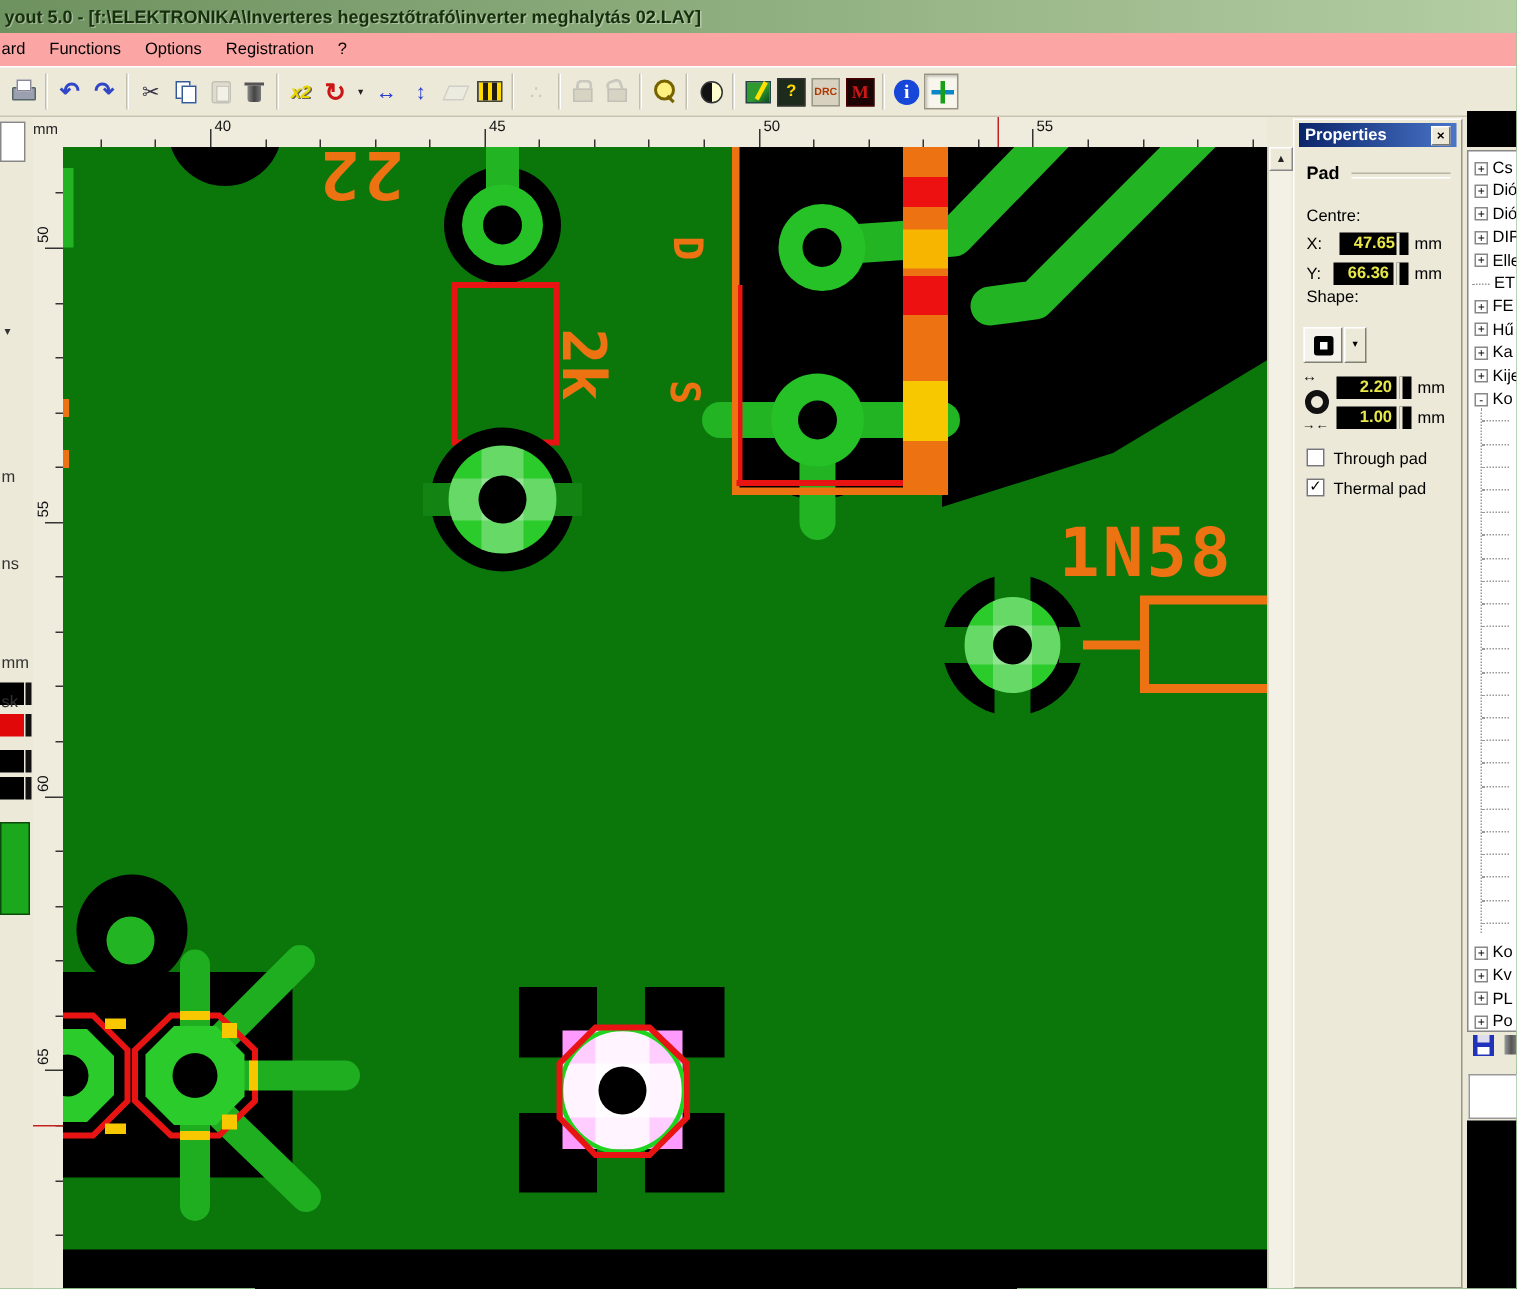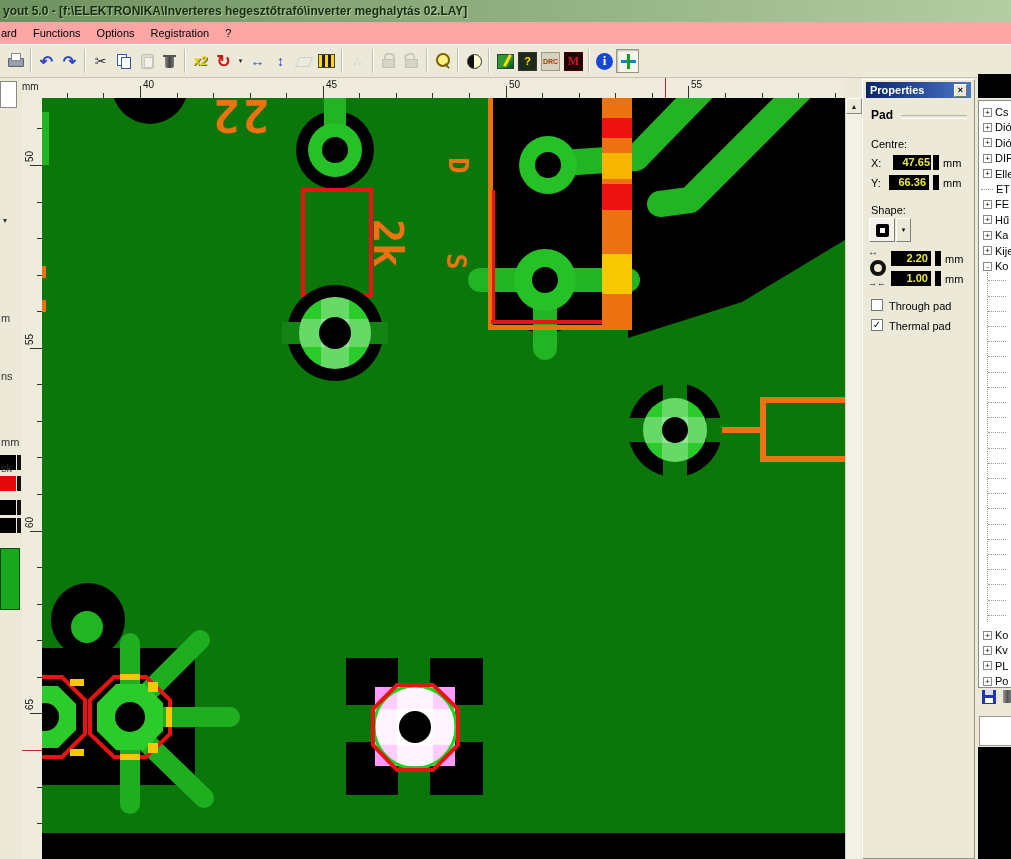--- a/index.html
+++ b/index.html
@@ -385,20 +385,21 @@
         <circle cx="373" cy="629" r="16" fill="#000"></circle>
       </g>
 
       <rect x="0" y="735" width="803" height="26" fill="#000"></rect>
     </svg>
 
     <span class="silk" style="left:168px;top:-8px;font-size:44px;letter-spacing:3px;transform:rotate(180deg)">22</span>
     <span class="silk" style="left:322px;top:122px;font-size:40px;transform:rotate(90deg)">2k</span>
     <span class="silk" style="left:408px;top:52px;font-size:27px;transform:rotate(90deg)">D</span>
     <span class="silk" style="left:406px;top:148px;font-size:27px;transform:rotate(90deg)">S</span>
+    <span class="silk" style="left:664px;top:244px;font-size:45px;letter-spacing:2px">1N58</span>
   </div>
 
   <div class="vsb">
     <div class="vsb-btn">▲</div>
   </div>
 
   <div class="props">
     <div class="props-title">
       <span>Properties</span>
       <span class="props-x">×</span>
@@ -407,21 +408,21 @@
     <div class="p-rule"></div>
     <div class="p-lab" style="left:8px;top:58px">Centre:</div>
     <div class="p-lab" style="left:8px;top:77px">X:</div>
     <div class="p-field" style="left:30px;top:75px">47.65</div>
     <div class="p-spin" style="left:68px;top:75px"></div>
     <div class="p-lab" style="left:80px;top:77px">mm</div>
     <div class="p-lab" style="left:8px;top:97px">Y:</div>
     <div class="p-field" style="left:26px;top:95px">66.36</div>
     <div class="p-spin" style="left:68px;top:95px"></div>
     <div class="p-lab" style="left:80px;top:97px">mm</div>
-    <div class="p-lab" style="left:8px;top:124px">Shape:</div>
+    <div class="p-lab" style="left:8px;top:112px">Shape:</div>
     <div class="p-btn" style="left:6px;top:138px">
         <span class="pad-glyph"></span>
       </div>
     <div class="p-drop" style="left:33px;top:138px">▾</div>
     <div class="dia-icon" style="top:166px">↔</div>
     <div class="dia-ring" style="top:180px"></div>
     <div class="dia-icon" style="top:198px;font-size:9px">→←</div>
     <div class="p-field" style="left:28px;top:171px">2.20</div>
     <div class="p-spin" style="left:70px;top:171px"></div>
     <div class="p-lab" style="left:82px;top:173px">mm</div>

